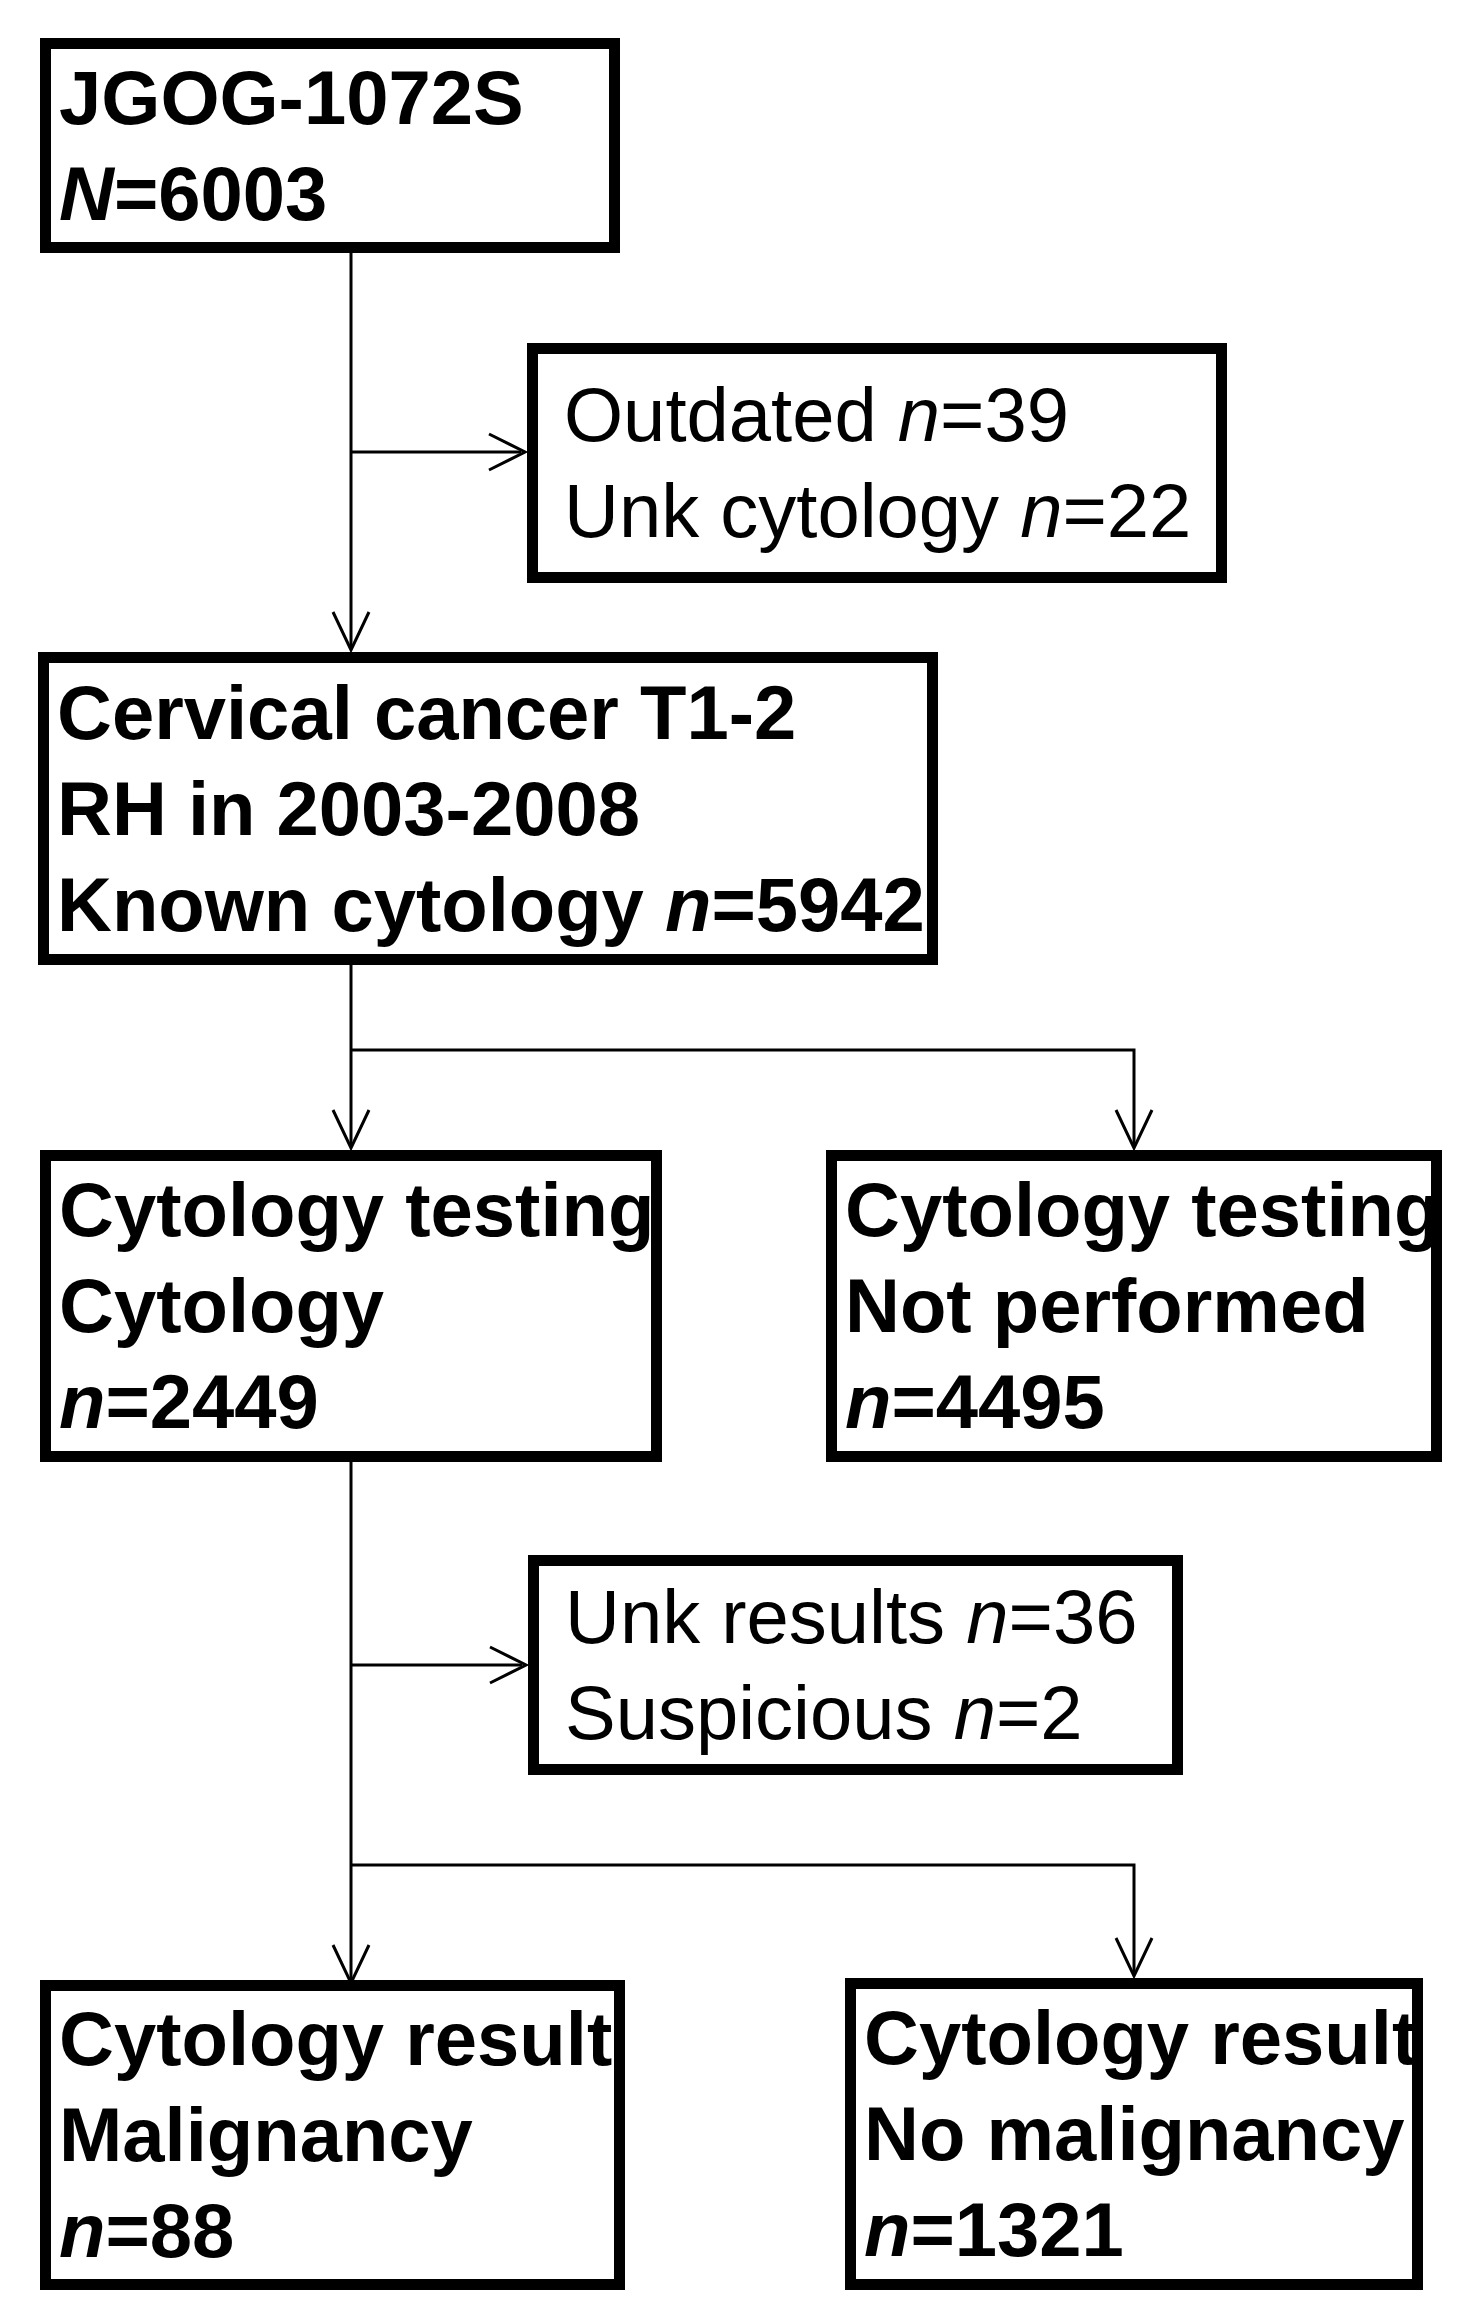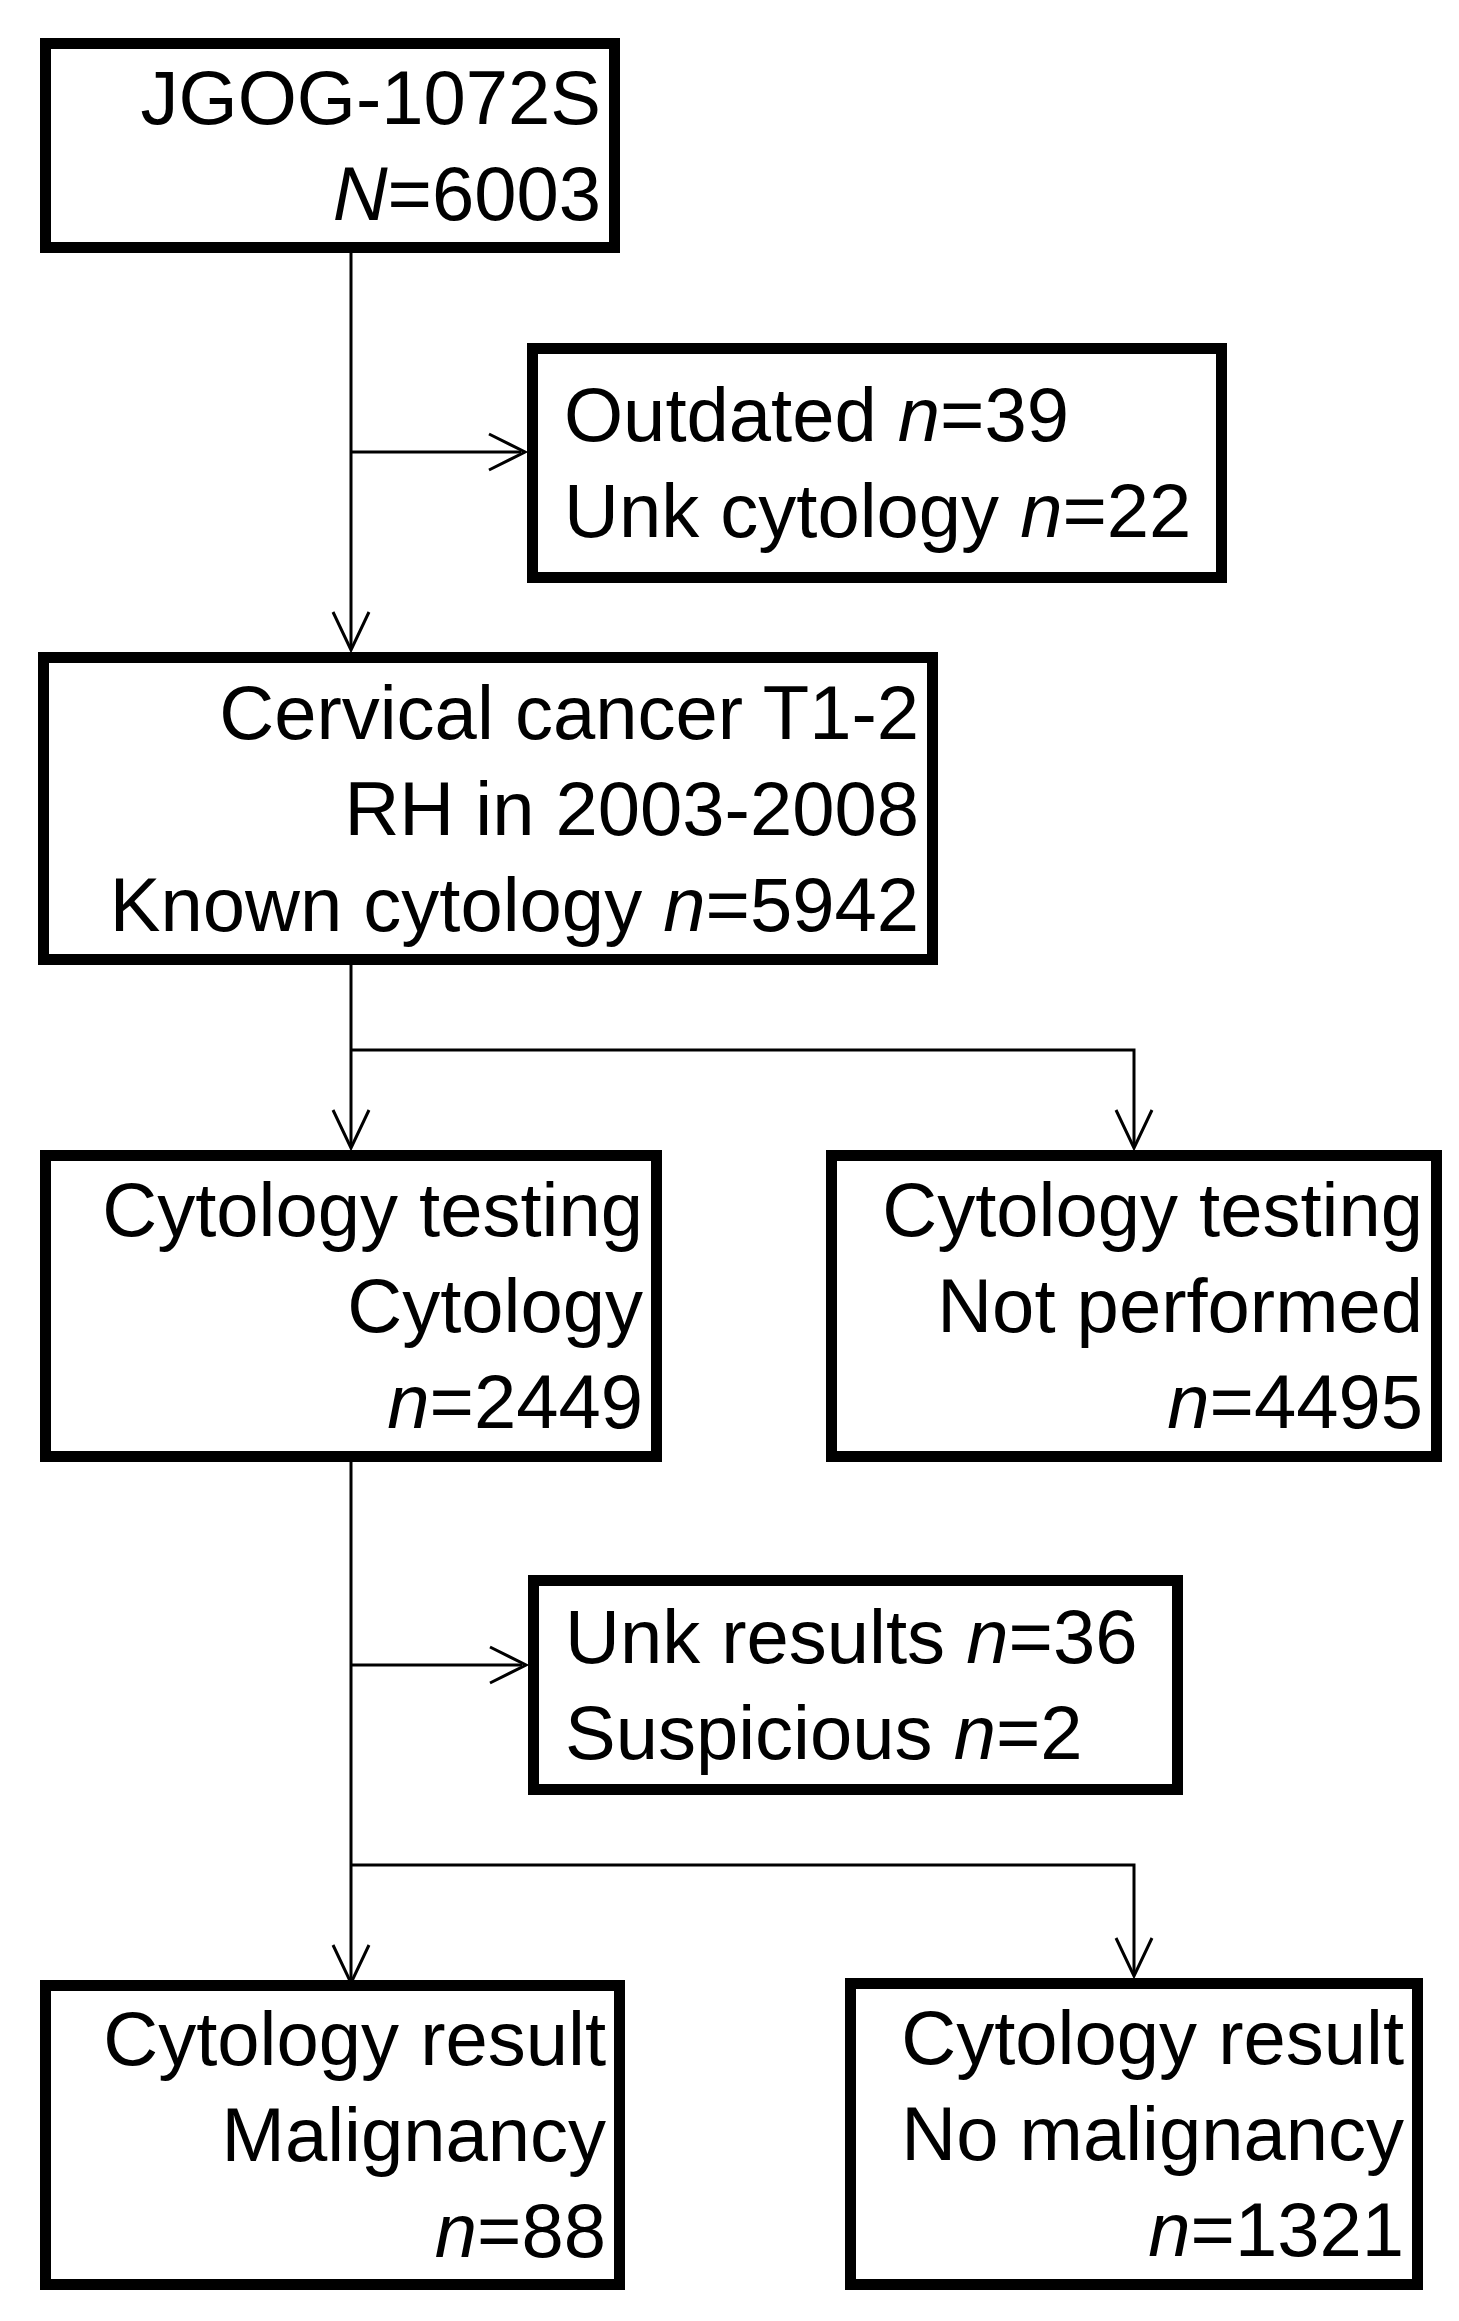--- a/index.html
+++ b/index.html
@@ -34,31 +34,31 @@
     box-sizing: border-box;
     border: 11px solid #000000;
     background: #ffffff;
     display: flex;
     flex-direction: column;
     justify-content: center;
     font-size: 76px;
     line-height: 96px;
     white-space: nowrap;
   }
-  .fbox.center { text-align: right; padding: 4px 8px; }
+  .fbox.center { text-align: left; padding: 4px 8px; font-weight: bold; }
   .fbox.left   { text-align: left;  padding: 0 8px 0 26px; }
   .nvar { font-style: italic; }
 
   
   #box-enrollment            { left: 40px;  top: 38px;   width: 580px; height: 215px; }
   #box-excluded-outdated     { left: 527px; top: 343px;  width: 700px; height: 240px; }
   #box-eligible              { left: 38px;  top: 652px;  width: 900px; height: 313px; }
   #box-cytology-performed    { left: 40px;  top: 1150px; width: 622px; height: 312px; }
   #box-cytology-not-performed{ left: 826px; top: 1150px; width: 616px; height: 312px; }
-  #box-excluded-unk-results  { left: 528px; top: 1555px; width: 655px; height: 220px; margin-top: 20px; }
+  #box-excluded-unk-results  { left: 528px; top: 1555px; width: 655px; height: 220px; }
   #box-result-malignancy     { left: 40px;  top: 1980px; width: 585px; height: 310px; }
   #box-result-no-malignancy  { left: 845px; top: 1978px; width: 578px; height: 312px; }
 </style>
 </head>
 <body>
 
 <div class="stage">
 
   <svg class="connectors" viewBox="0 0 1459 2321" xmlns="http://www.w3.org/2000/svg">
     <path d="M351 253 V648"></path>

